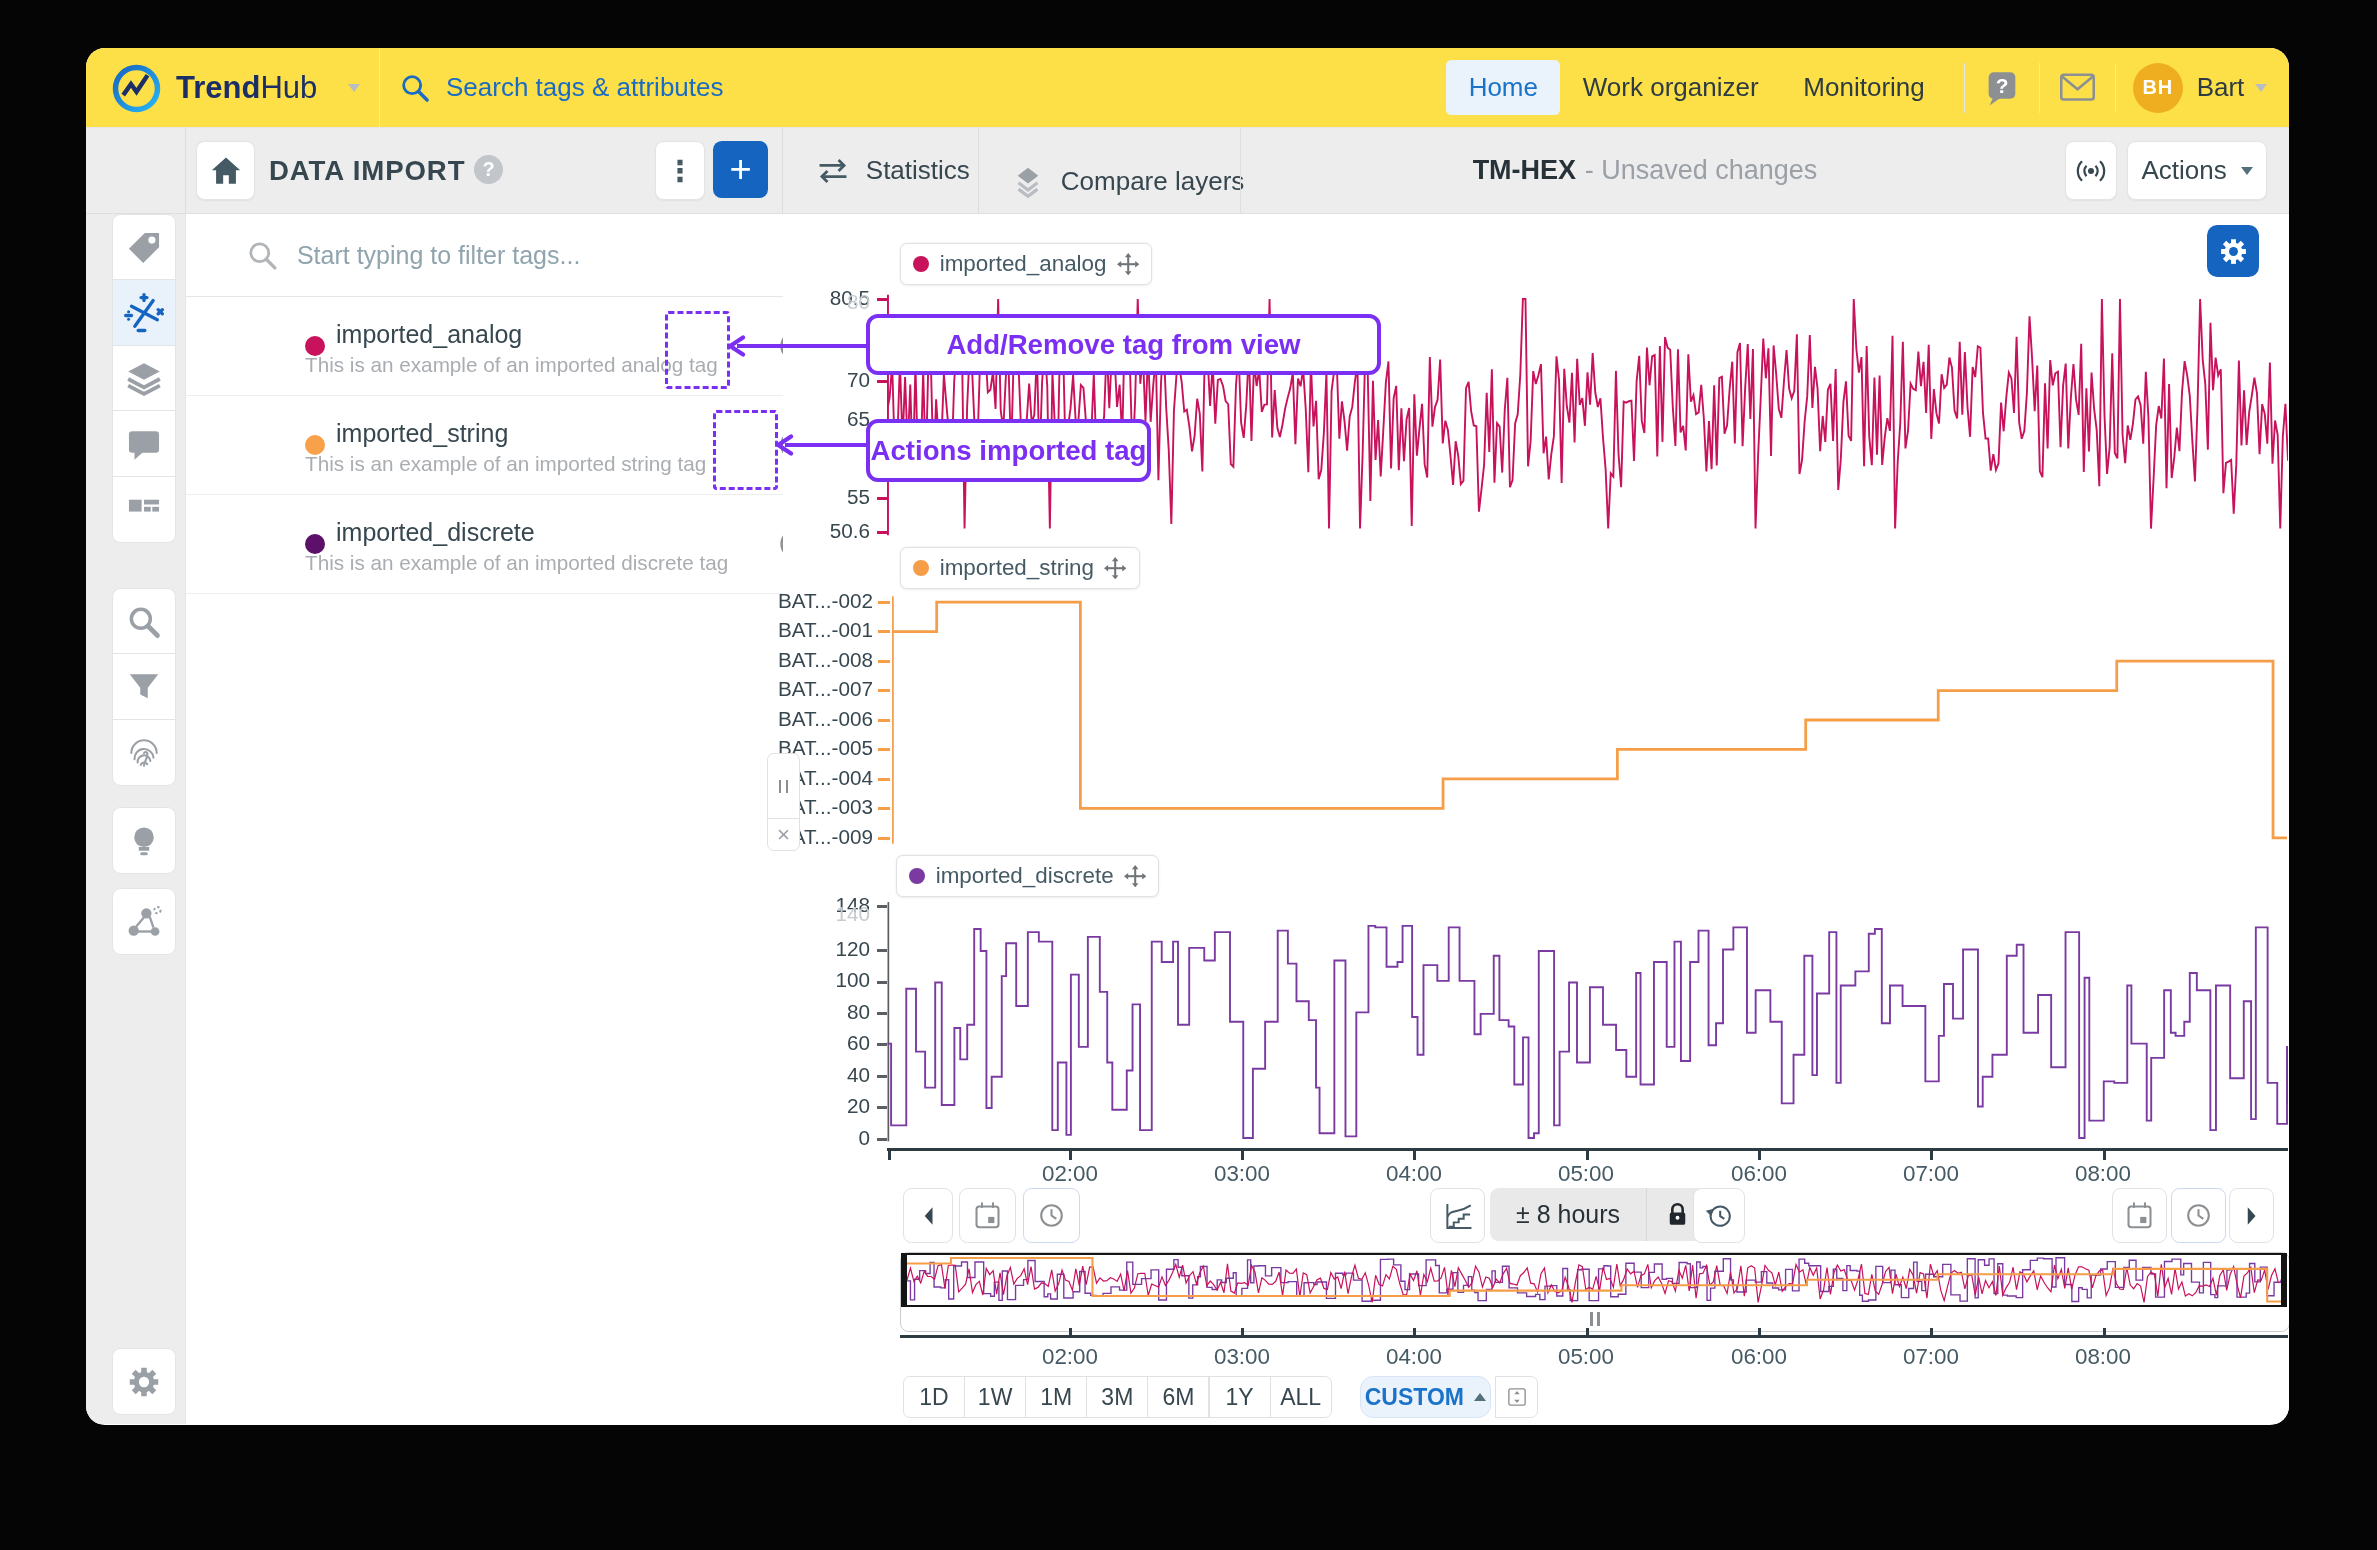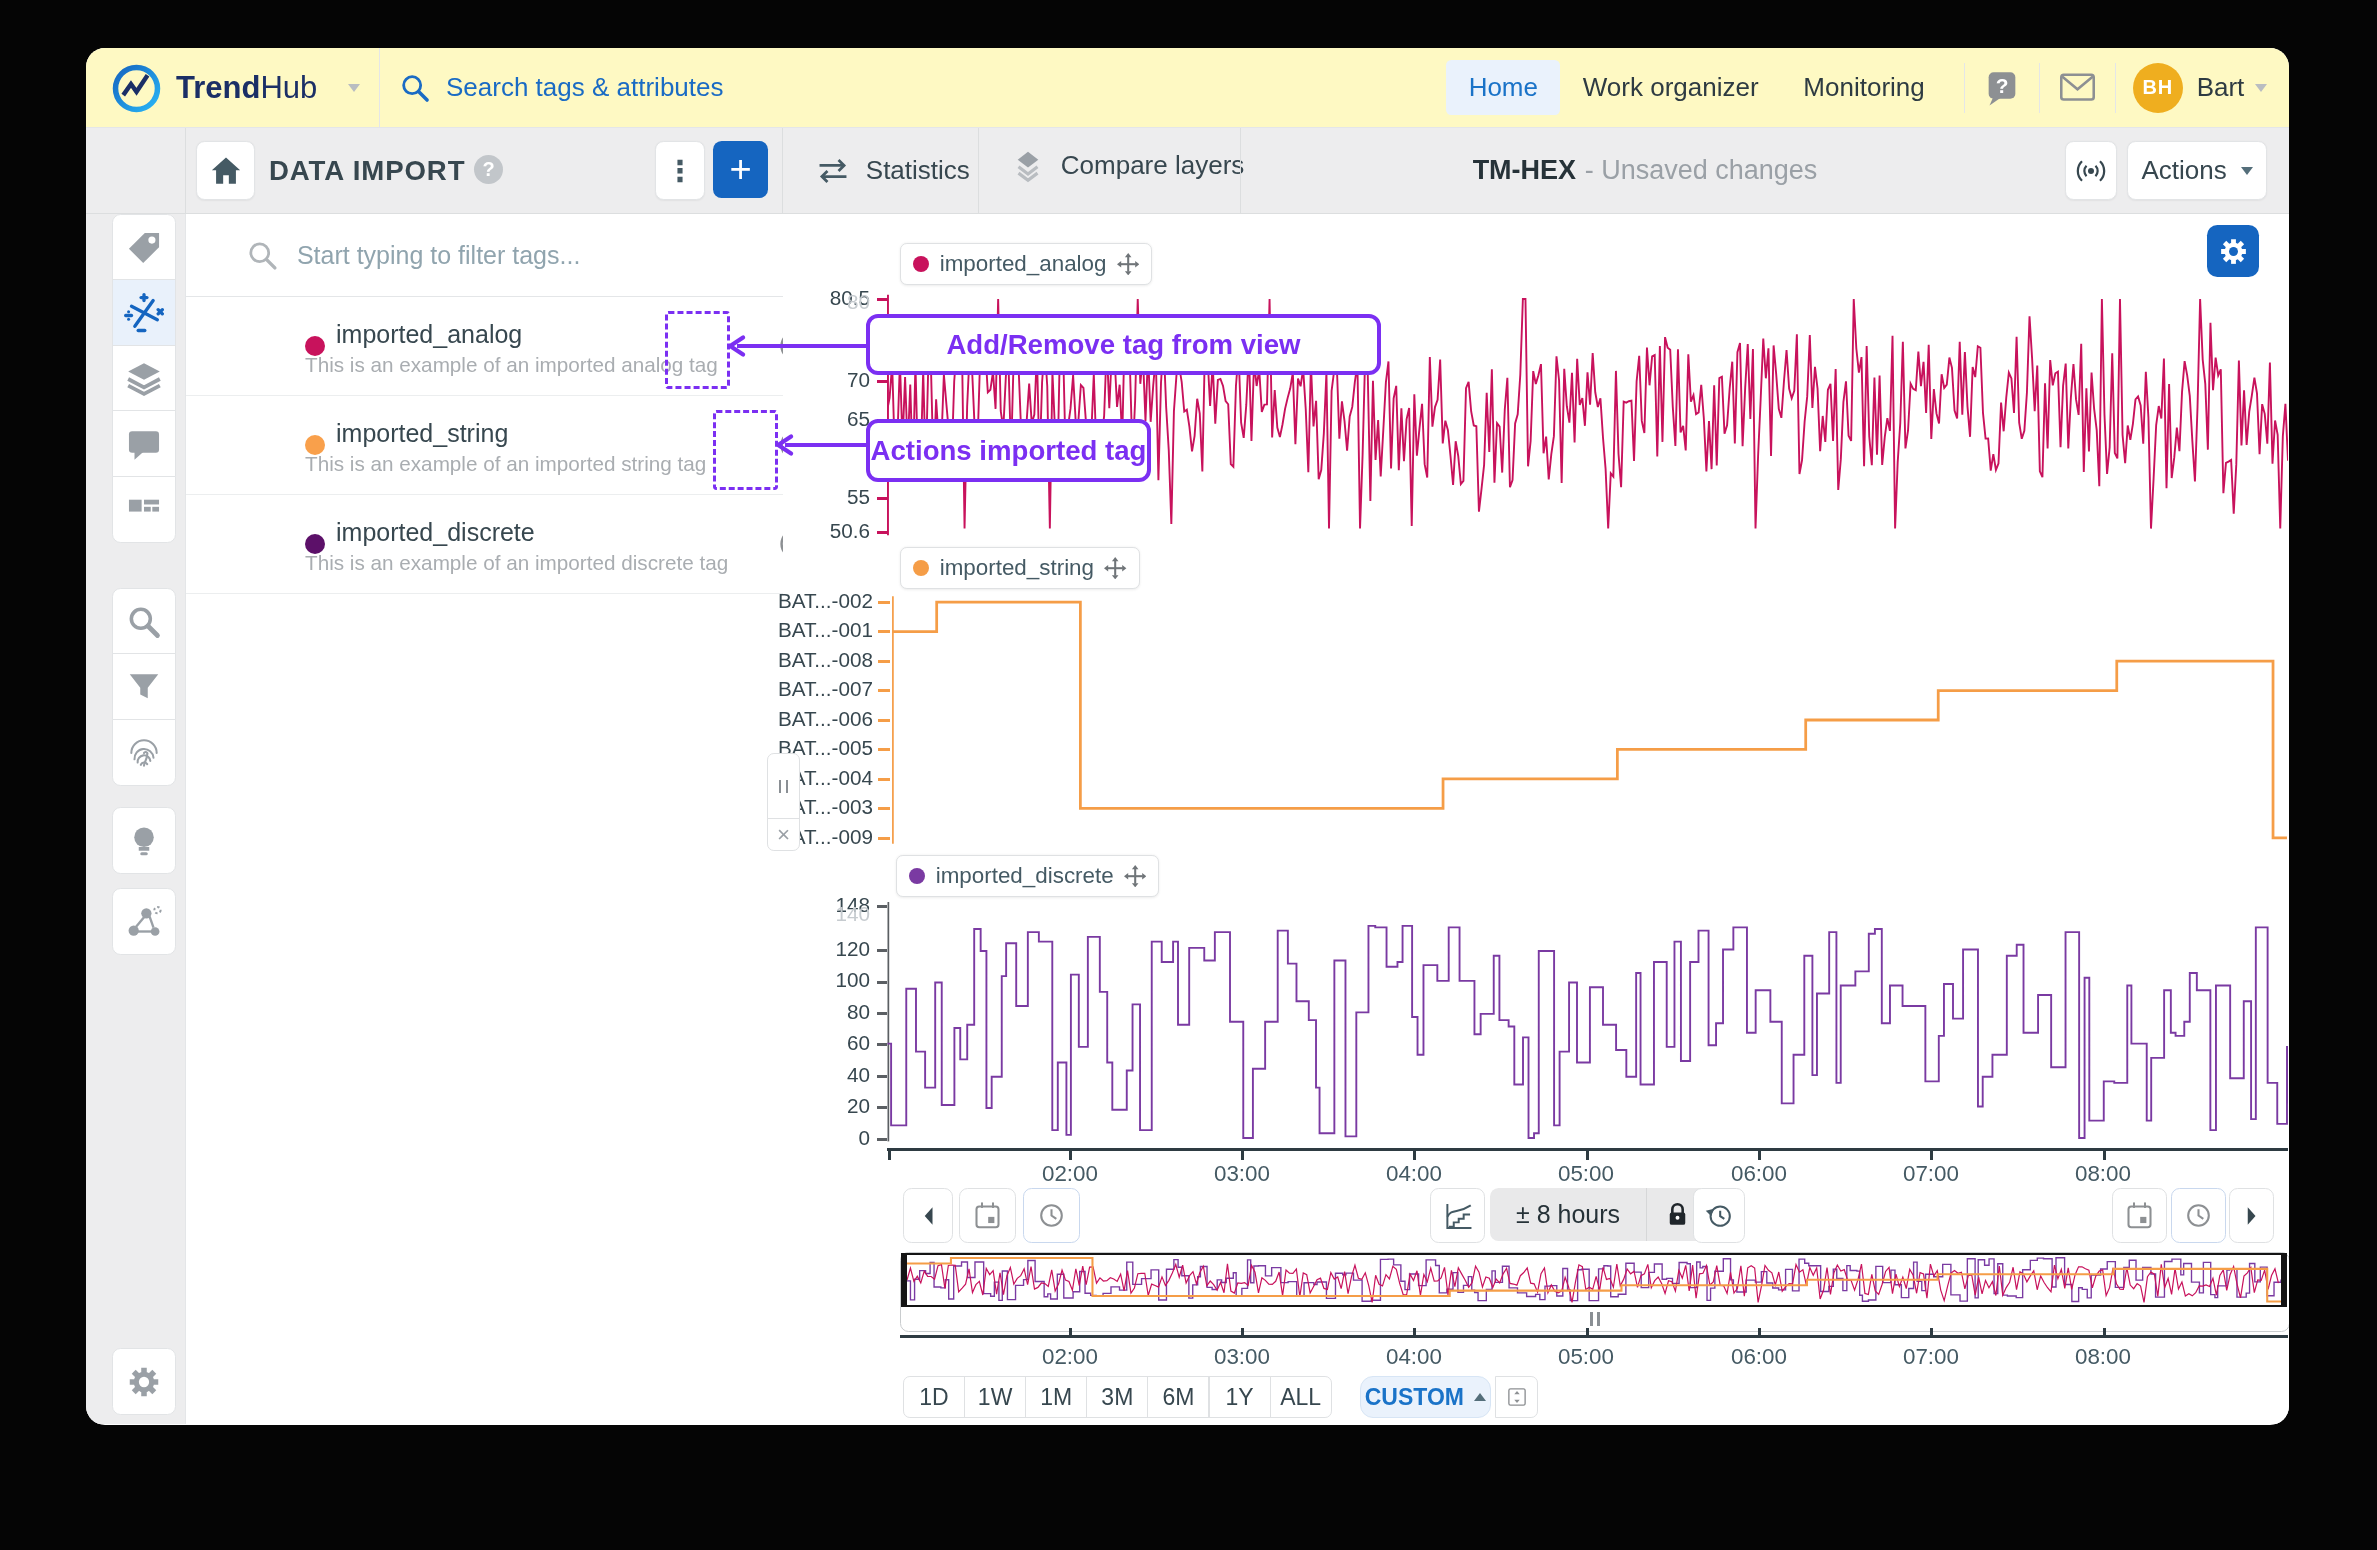--- a/index.html
+++ b/index.html
@@ -2,21 +2,21 @@
 <html style="font-size:13.8px"><head>
 <meta charset="utf-8">
 <style>
   html,body{margin:0;padding:0;background:#000;}
   .stage{position:relative;width:2377px;height:1551px;background:#050505;overflow:hidden;
          font-family:"Liberation Sans","DejaVu Sans",sans-serif;}
   .window{position:absolute;left:86px;top:48px;width:2203px;height:1377px;background:#fff;
           border-radius:19px;overflow:hidden;}
   .abs{position:absolute;}
   
-  .navbar{position:absolute;left:0;top:0;width:2203px;height:79px;background:#fef9c3;
+  .navbar{position:absolute;left:0;top:0;width:2203px;height:79px;background:#fde047;
           border-bottom:0.9px solid #e4e6e8;}
   .brand{position:absolute;left:0;top:0;height:79px;width:293px;border-right:0.9px solid #e4e6e8;
          display:flex;align-items:center;}
   .brand-text{font-size:31px;color:#1b2f66;margin-left:12px;}
   .brand-text b{font-weight:bold;}
   .caret{width:0;height:0;border-left:6.9px solid transparent;border-right:6.9px solid transparent;
          border-top:8.6px solid #b9bdc1;display:inline-block;}
   .caret.dark{border-top-color:#546e7a;}
   .searchbar{position:absolute;left:312px;top:0;height:79px;display:flex;align-items:center;gap:12px;}
   .searchbar input{border:none;outline:none;font-size:26px;color:#1a6bc4;width:482px;background:transparent;
@@ -181,21 +181,21 @@
             <g stroke="#455a64" stroke-width="3.5" fill="none">
               <path d="M7,17 H37"></path>
               <path d="M31,10 L38,17 L31,24"></path>
               <path d="M41,31 H11"></path>
               <path d="M17,24 L10,31 L17,38"></path>
             </g>
           </svg>
       <span class="tb-label">Statistics</span>
     </div>
     <div class="tb-sect-div" style="left:892px;"></div>
-    <div class="abs" style="left:923px;top:0;height:75px;display:flex;align-items:center;gap:13.8px;">
+    <div class="abs" style="left:923px;top:16px;height:75px;display:flex;align-items:center;gap:13.8px;">
       <svg width="38" height="38" viewBox="0 0 48 48">
             <path d="M24,6 L37,16 24,26 11,16 Z" fill="#9aa0a6"></path>
             <path d="M12,25 L24,34 36,25" fill="none" stroke="#b9bdc1" stroke-width="4"></path>
             <path d="M12,33 L24,42 36,33" fill="none" stroke="#b9bdc1" stroke-width="4"></path>
           </svg>
       <span class="tb-label">Compare layers</span>
     </div>
     <div class="tb-sect-div" style="left:1154px;"></div>
 
     <div class="abs" style="left:1154px;top:0;width:810px;height:85px;display:flex;align-items:center;justify-content:center;">

